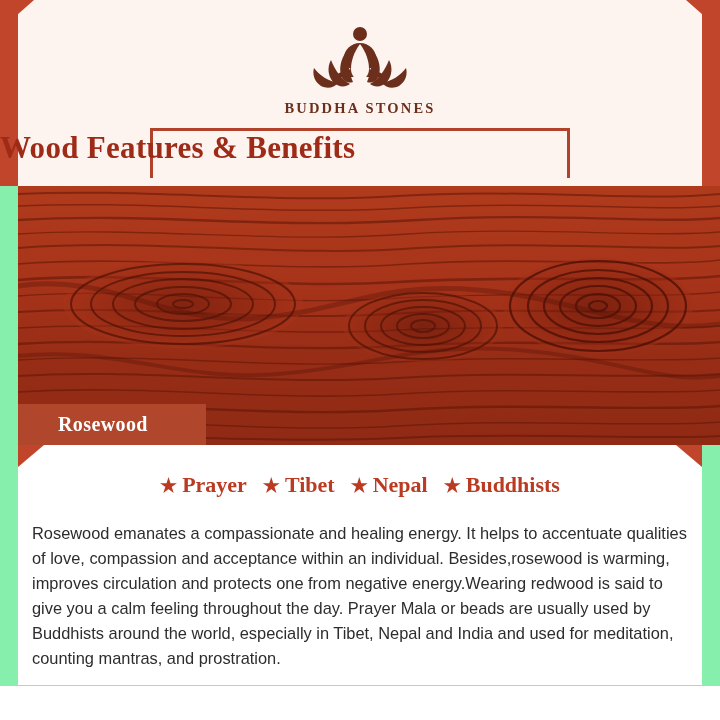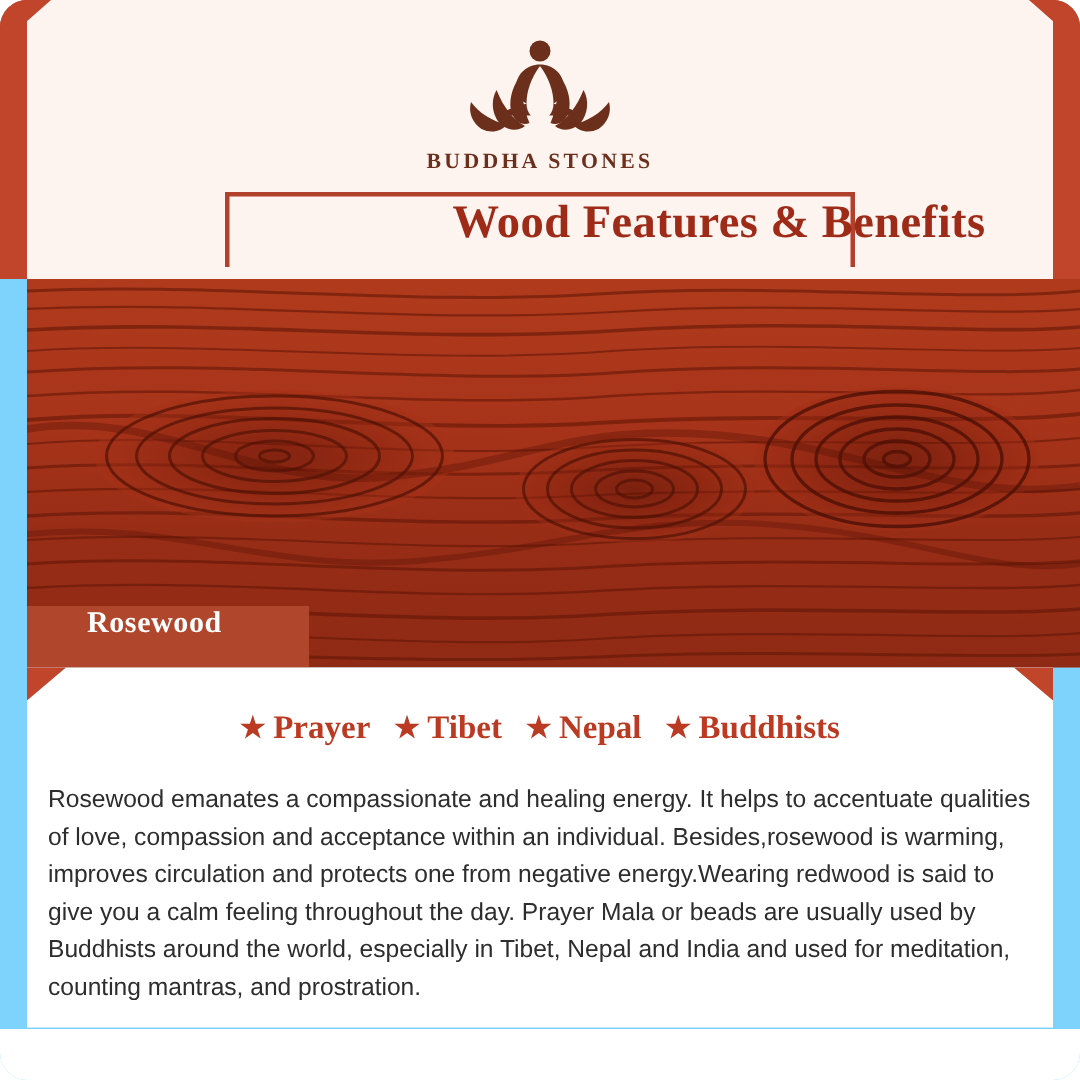--- a/index.html
+++ b/index.html
@@ -10,23 +10,22 @@
     width: 720px;
     height: 720px;
     overflow: hidden;
     font-family: "Liberation Sans", sans-serif;
     background: #ffffff;
   }
   .page {
     position: relative;
     width: 720px;
     height: 720px;
-    background: #7dd3fc;
+    background: #86efac;
     overflow: hidden;
-    border-radius: 18px;
   }
 
   
   .header {
     position: absolute;
     left: 0;
     top: 0;
     width: 720px;
     height: 186px;
     background: #fdf3ef;
@@ -96,24 +95,24 @@
     width: 420px;
     height: 50px;
     background: #fdf3ef;
     border-left: 3px solid #b1412a;
     border-right: 3px solid #b1412a;
     border-top: 3px solid #b1412a;
     box-sizing: border-box;
   }
   .title-text {
     position: absolute;
-    left: 6px;
+    left: 0;
     top: 130px;
     width: 651px;
-    text-align: right;
+    text-align: left;
     font-family: "Liberation Serif", serif;
     font-weight: bold;
     font-size: 31px;
     color: #9e2b17;
     letter-spacing: 0.3px;
   }
 
   
   .wood {
     position: absolute;
@@ -129,21 +128,21 @@
   }
 
   .wood-label {
     position: absolute;
     left: 18px;
     top: 404px;
     width: 188px;
     height: 41px;
     background: #b0472c;
     display: flex;
-    align-items: flex-start;
+    align-items: center;
     box-sizing: border-box;
     padding-left: 40px;
   }
   .wood-label span {
     color: #ffffff;
     font-size: 20px;
     font-weight: bold;
     font-family: "Liberation Serif", serif;
     letter-spacing: 0.4px;
   }

